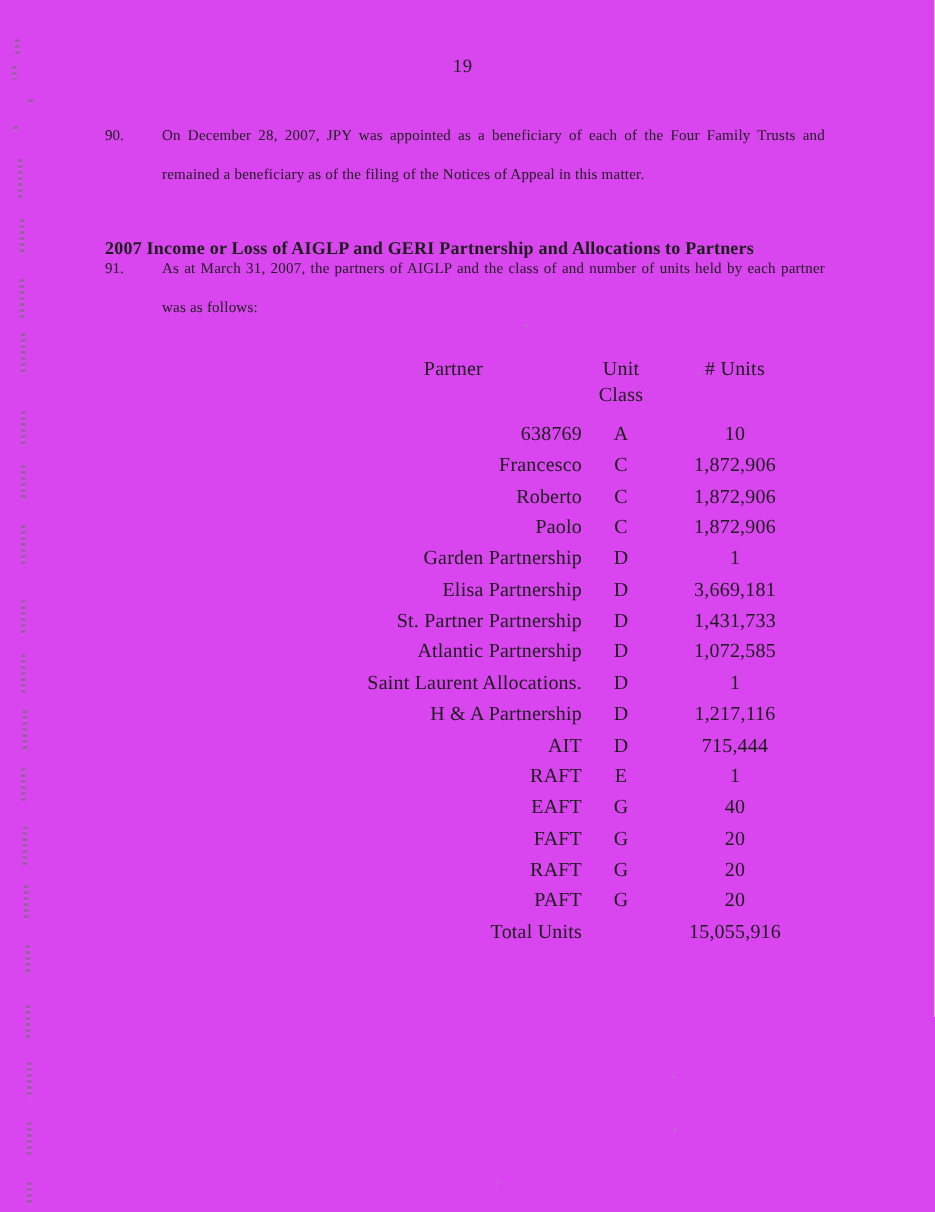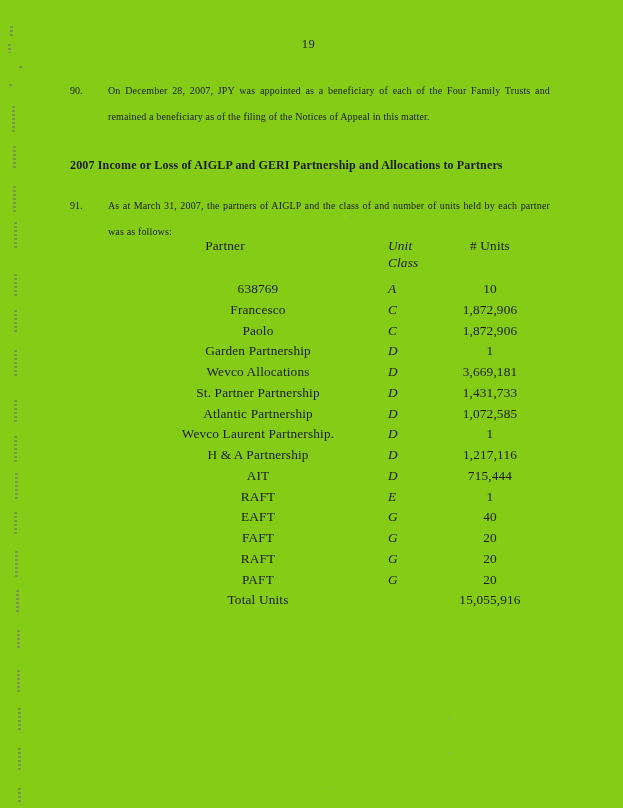--- a/index.html
+++ b/index.html
@@ -1,21 +1,21 @@
 <!DOCTYPE html>
 <html><head>
 <meta charset="utf-8">
 <title>Page 19</title>
 <style>
   html, body { margin: 0; padding: 0; background: #ffffff; }
   .page {
     position: relative;
     width: 623px;
     height: 808px;
-    background: #84cc16;
+    background: #d946ef;
     overflow: hidden;
     font-family: "Liberation Serif", "DejaVu Serif", serif;
     color: #1c1c1c;
   }
   .page-number {
     position: absolute;
     top: 37px; left: 0; right: 6px;
     text-align: center;
     font-size: 12.5px;
     letter-spacing: 0.5px;
@@ -30,21 +30,21 @@
   }
   .para-num {
     flex: 0 0 38px;
   }
   .para-text {
     flex: 1;
     text-align: justify;
     letter-spacing: 0.15px;
   }
   .para-90 { top: 78px; }
-  .para-91 { top: 193px; }
+  .para-91 { top: 167px; }
   .section-heading {
     position: absolute;
     top: 152px; left: 70px;
     width: 490px;
     margin: 0;
     font-size: 12px;
     font-weight: bold;
     letter-spacing: 0.15px;
     line-height: 26px;
   }
@@ -55,23 +55,23 @@
     font-size: 13.3px;
     letter-spacing: 0.15px;
   }
   .units-table th {
     font-weight: normal;
     vertical-align: top;
     line-height: 17px;
     padding: 0 0 8px 0;
   }
   .units-table td { line-height: 20.75px; padding: 0; }
-  .col-partner { width: 194px; text-align: center; }
+  .col-partner { width: 194px; text-align: right; }
   th.col-partner { padding-right: 66px; }
-  .col-class { width: 52px; text-align: left; white-space: pre-line; font-style: italic; }
+  .col-class { width: 52px; text-align: center; white-space: pre-line; }
   .col-units { width: 100px; text-align: center; }
   .total-label { padding-left: 50px; font-family: Liberation Serif, serif; }
   .scan-mark {
     position: absolute;
     width: 2.5px;
     border-radius: 1px;
     background: repeating-linear-gradient(to bottom,
       rgba(110,110,110,0.55) 0 2px, rgba(160,160,160,0.12) 2px 4px);
   }
   .speck {
@@ -115,46 +115,51 @@
       <td class="col-partner">638769</td>
       <td class="col-class">A</td>
       <td class="col-units">10</td>
     </tr>
         <tr>
       <td class="col-partner">Francesco</td>
       <td class="col-class">C</td>
       <td class="col-units">1,872,906</td>
     </tr>
         <tr>
+      <td class="col-partner">Roberto</td>
+      <td class="col-class">C</td>
+      <td class="col-units">1,872,906</td>
+    </tr>
+        <tr>
       <td class="col-partner">Paolo</td>
       <td class="col-class">C</td>
       <td class="col-units">1,872,906</td>
     </tr>
         <tr>
       <td class="col-partner">Garden Partnership</td>
       <td class="col-class">D</td>
       <td class="col-units">1</td>
     </tr>
         <tr>
-      <td class="col-partner">Wevco Allocations</td>
+      <td class="col-partner">Elisa Partnership</td>
       <td class="col-class">D</td>
       <td class="col-units">3,669,181</td>
     </tr>
         <tr>
       <td class="col-partner">St. Partner Partnership</td>
       <td class="col-class">D</td>
       <td class="col-units">1,431,733</td>
     </tr>
         <tr>
       <td class="col-partner">Atlantic Partnership</td>
       <td class="col-class">D</td>
       <td class="col-units">1,072,585</td>
     </tr>
         <tr>
-      <td class="col-partner">Wevco Laurent Partnership.</td>
+      <td class="col-partner">Saint Laurent Allocations.</td>
       <td class="col-class">D</td>
       <td class="col-units">1</td>
     </tr>
         <tr>
       <td class="col-partner">H &amp; A Partnership</td>
       <td class="col-class">D</td>
       <td class="col-units">1,217,116</td>
     </tr>
         <tr>
       <td class="col-partner">AIT</td>

